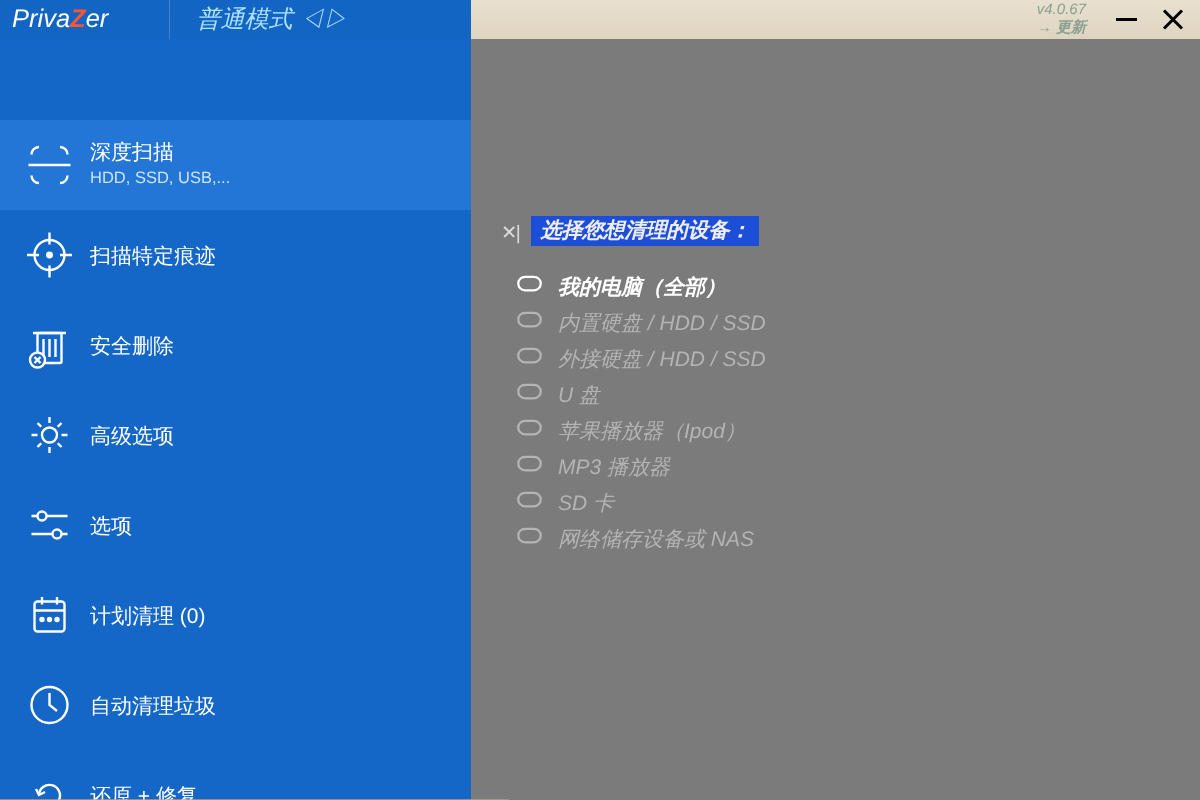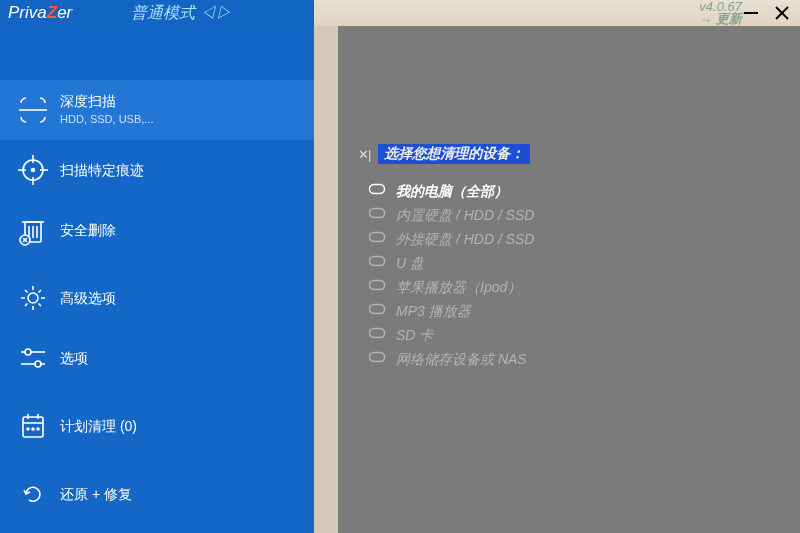--- a/index.html
+++ b/index.html
@@ -4,25 +4,25 @@
   <style>
     * { margin: 0; padding: 0; box-sizing: border-box; }
     body { width: 800px; height: 533px; font-family: "Microsoft YaHei", Arial, sans-serif; overflow: hidden; background: #d4c8b8; }
     .window { width: 800px; height: 533px; display: flex; flex-direction: column; position: relative; }
     .titlebar { height: 26px; background: linear-gradient(to bottom, #e8e0d0, #ded4c0); display: flex; align-items: center; padding: 0 4px; position: relative; }
     .sidebar-header { width: 113px; height: 26px; background: #1265c3; display: flex; align-items: center; padding-left: 8px; position: absolute; left: 0; top: 0; }
     .logo { color: #fff; font-size: 17px; font-style: italic; font-weight: 400; font-family: Arial, sans-serif; }
     .logo .z { color: #ff5533; font-weight: bold; font-style: italic; }
     .mode-area { position: absolute; left: 113px; top: 0; height: 26px; background: #1265c3; width: 201px; display: flex; align-items: center; padding-left: 18px; }
     .mode-label { color: #aee0ff; font-size: 16px; font-style: italic; }
-    .version-block { position: absolute; right: 58px; top: 1px; text-align: left; font-size: 13px; color: #8aa090; font-style: italic; line-height: 12px; }
+    .version-block { position: absolute; right: 76px; top: 1px; text-align: left; font-size: 10px; color: #8aa090; font-style: italic; line-height: 12px; }
     .version-block div:last-child { color: #8aa090; font-weight: bold; }
     .win-controls { position: absolute; right: 10px; top: 4px; display: flex; gap: 14px; align-items: center; }
     .win-btn { cursor: pointer; color: #000; }
-    .body { display: flex; flex: 1; height: 507px; gap: 24px; }
+    .body { display: flex; flex: 1; height: 507px; }
     .sidebar { width: 314px; background: #1467c6; display: flex; flex-direction: column; padding-top: 54px; }
     .nav-item { display: flex; align-items: center; padding: 9px 12px; cursor: pointer; color: #fff; }
     .nav-item.active { background: #2376d5; }
     .nav-icon { width: 42px; height: 42px; display: flex; align-items: center; justify-content: center; flex-shrink: 0; }
     .nav-icon svg { stroke: #fff; fill: none; stroke-width: 1.6; }
     .nav-text { font-size: 14px; line-height: 18px; margin-left: 6px; }
     .nav-sub { font-size: 11px; color: #cfe3f9; display: block; }
     .nav-sep { height: 8px; }
     .content { flex: 1; background: #7b7b7b; padding-top: 118px; padding-left: 20px; position: relative; }
     .content-title-row { display: flex; align-items: center; gap: 8px; margin-bottom: 16px; }
@@ -146,20 +146,29 @@
               <line x1="12" y1="5" x2="12" y2="10"></line>
               <line x1="22" y1="5" x2="22" y2="10"></line>
               <circle cx="12" cy="20" r="1" fill="#fff"></circle>
               <circle cx="17" cy="20" r="1" fill="#fff"></circle>
               <circle cx="22" cy="20" r="1" fill="#fff"></circle>
             </svg>
         </span>
         <span class="nav-text">计划清理 (0)</span>
       </div>
 
+      <div class="nav-item">
+        <span class="nav-icon">
+          <svg width="34" height="34" viewBox="0 0 34 34">
+              <circle cx="17" cy="17" r="12"></circle>
+              <path d="M17 9 L17 17 L22 21"></path>
+            </svg>
+        </span>
+        <span class="nav-text">自动清理垃圾</span>
+      </div>
 
       <div class="nav-sep"></div>
 
       <div class="nav-item">
         <span class="nav-icon">
           <svg width="34" height="34" viewBox="0 0 34 34">
               <path d="M10 17 A7 7 0 1 1 13 23"></path>
               <path d="M8 13 L10 17 L14 15" fill="none"></path>
             </svg>
         </span>

